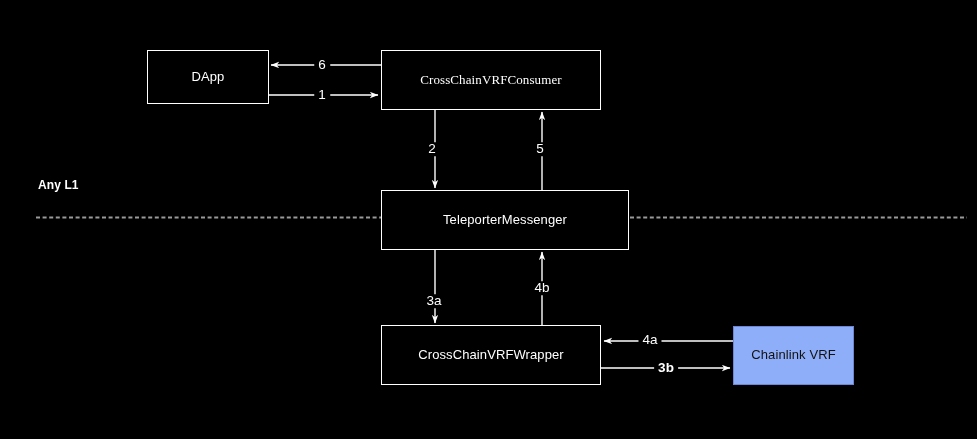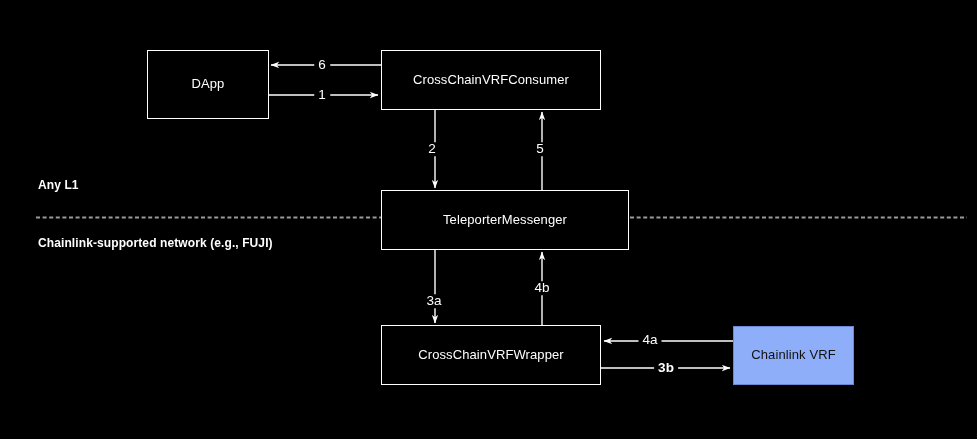--- a/index.html
+++ b/index.html
@@ -99,27 +99,26 @@
     <path d="M 435 250 L 435 323" stroke="#ffffff" stroke-width="1.4" fill="none" marker-end="url(#arrowhead)"></path>
 
     <path d="M 542 325 L 542 252" stroke="#ffffff" stroke-width="1.4" fill="none" marker-end="url(#arrowhead)"></path>
 
     <path d="M 733 341 L 604 341" stroke="#ffffff" stroke-width="1.4" fill="none" marker-end="url(#arrowhead)"></path>
 
     <path d="M 601 368 L 730 368" stroke="#ffffff" stroke-width="1.4" fill="none" marker-end="url(#arrowhead)"></path>
   </svg>
 
   <div class="zone-label" style="left:38px; top:178px;">Any L1</div>
-  <div class="zone-label" style="left:38px; top:236px;">Chainlink-supported network (e.g., FUJI)</div>
 
-  <div class="node-box" style="left:147px; top:50px; width:122px; height:69px;">
+  <div class="node-box" style="left:147px; top:50px; width:122px; height:54px;">
     <span class="node-label">DApp</span>
   </div>
 
-  <div class="node-box" style="left:381px; top:50px; width:220px; height:60px;">
+  <div class="node-box" style="left:381px; top:50px; width:220px; height:60px;font-family:Liberation Serif, serif;">
     <span class="node-label">CrossChainVRFConsumer</span>
   </div>
 
   <div class="node-box" style="left:381px; top:190px; width:248px; height:60px;">
     <span class="node-label">TeleporterMessenger</span>
   </div>
 
   <div class="node-box accent" style="left:733px; top:326px; width:121px; height:59px;">
     <span class="node-label">Chainlink VRF</span>
   </div>

